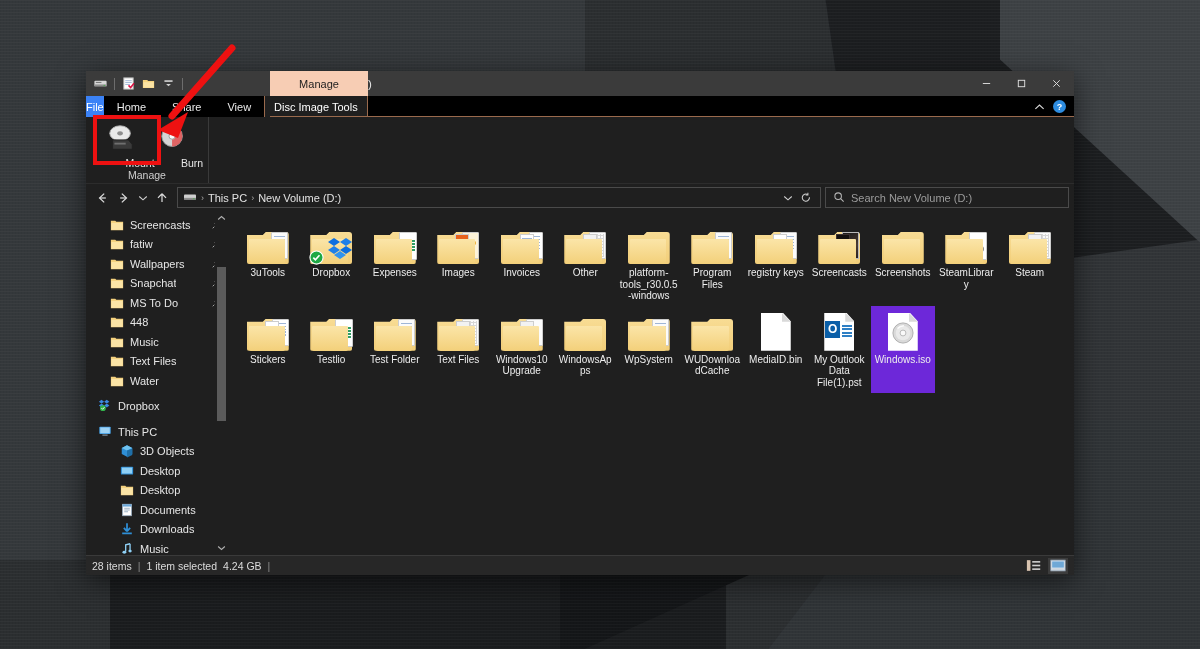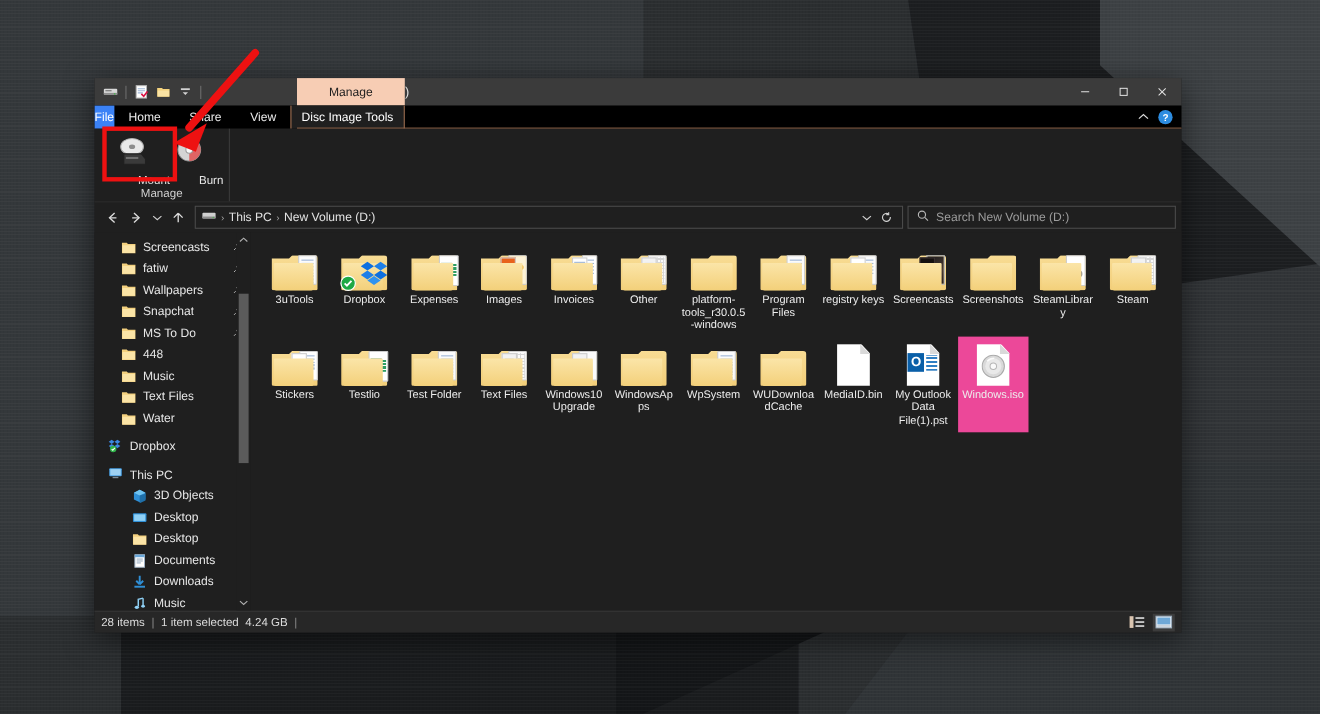--- a/index.html
+++ b/index.html
@@ -100,21 +100,21 @@
   .pin { margin-left: auto; color: #b9b9b9; font-size: 10px; transform: rotate(35deg); }
   .nav-scroll { position: absolute; right: 0; top: 0; bottom: 0; width: 13px; background: #1f1f1f; }
   .nav-scroll-up, .nav-scroll-dn { height: 14px; display:flex; align-items:center; justify-content:center; color:#b0b0b0; font-size:8px; }
   .nav-scroll-dn { position:absolute; bottom:0; left:0; right:0; }
   .nav-thumb { position: absolute; left: 2px; right: 2px; top: 56px; height: 154px; background: #5b5b5b; }
 
   
   .content { flex: 1; position: relative; background: #1f1f1f; padding: 8px 6px 0 8px; overflow: hidden; }
   .grid { display: flex; flex-wrap: wrap; align-content: flex-start; }
   .cell { width: 63.5px; padding: 3px 1px 4px; display: flex; flex-direction: column; align-items: center; }
-  .cell.selected { background: #ec4899; }
+  .cell.selected { background: #6d28d9; }
   .thumb { width: 48px; height: 42px; position: relative; display:flex; align-items:flex-end; justify-content:center; }
   .cap { margin-top: 3px; font-size: 10px; line-height: 11.6px; text-align: center; color: #ededed;
          width: 58px; word-wrap: break-word; overflow-wrap: break-word; }
 
   
   .folder { position: relative; width: 42px; height: 34px; }
   .folder .back { position:absolute; left:0; top:2px; width:42px; height:32px;
     background: linear-gradient(180deg,#f8dc94 0%,#f2ce79 100%);
     clip-path: polygon(0 3px, 16px 3px, 19px 0, 42px 0, 42px 32px, 0 32px);
     border-radius: 1px 3px 2px 2px; }

